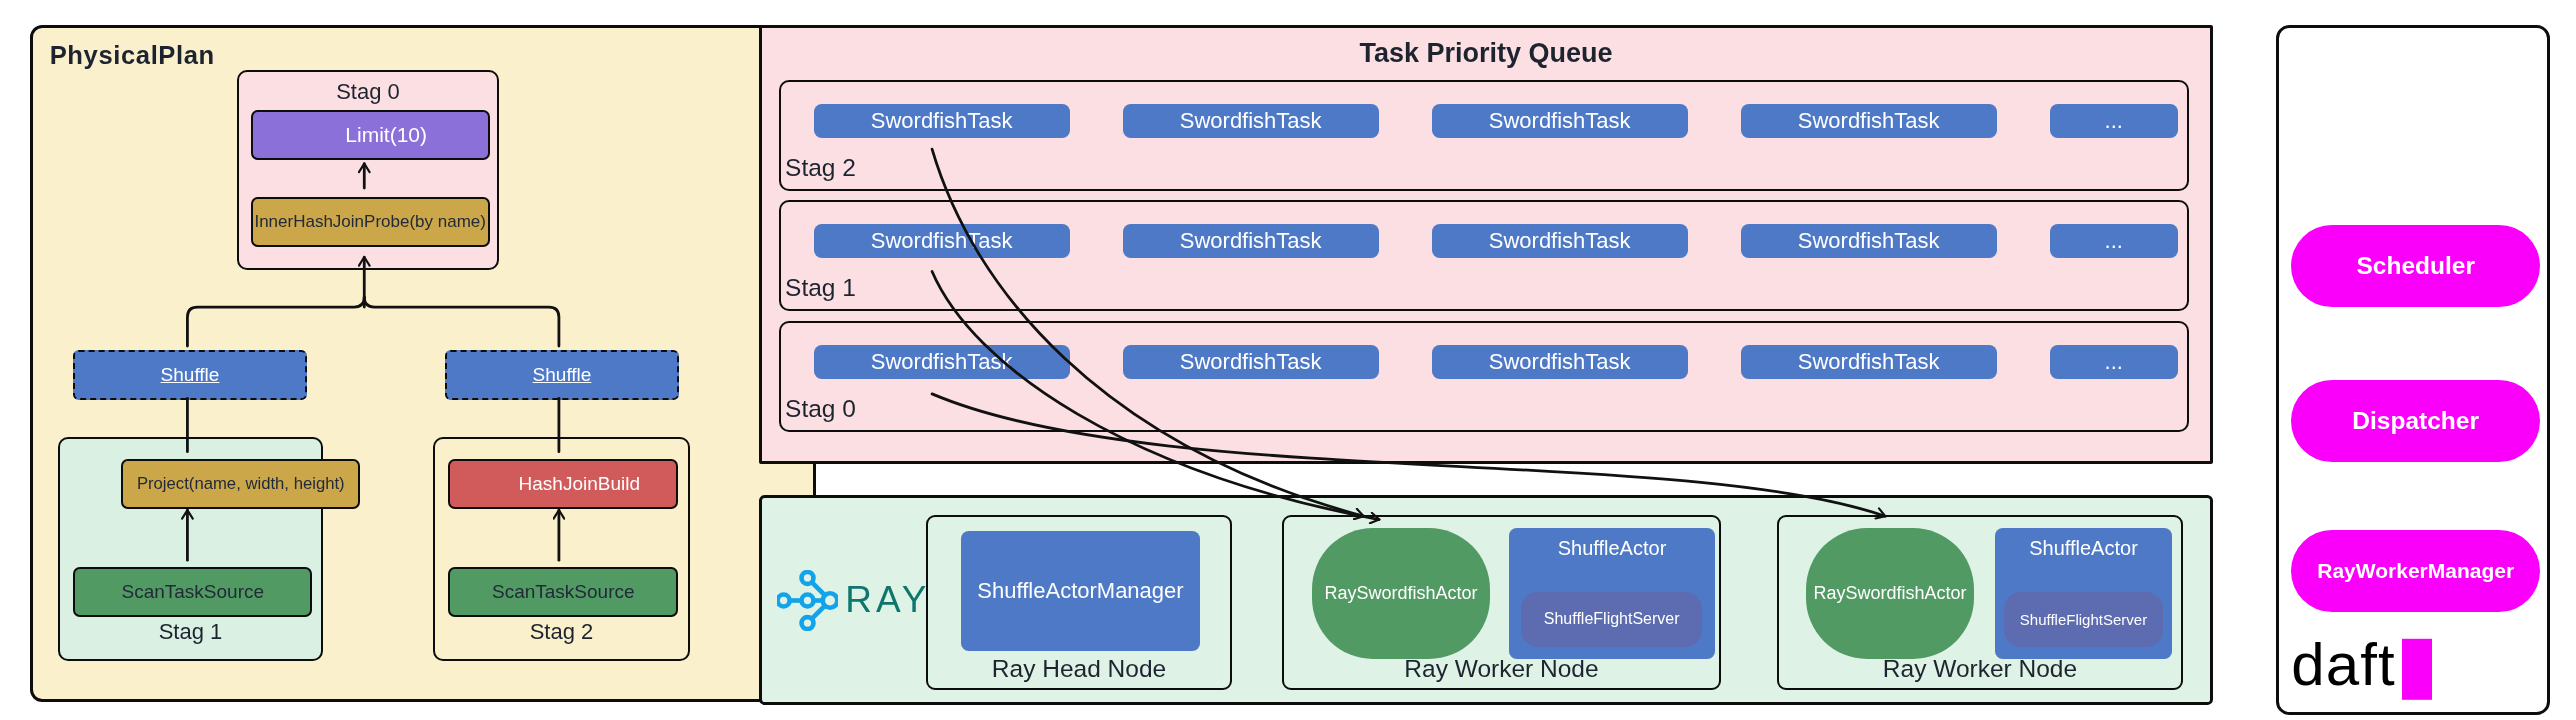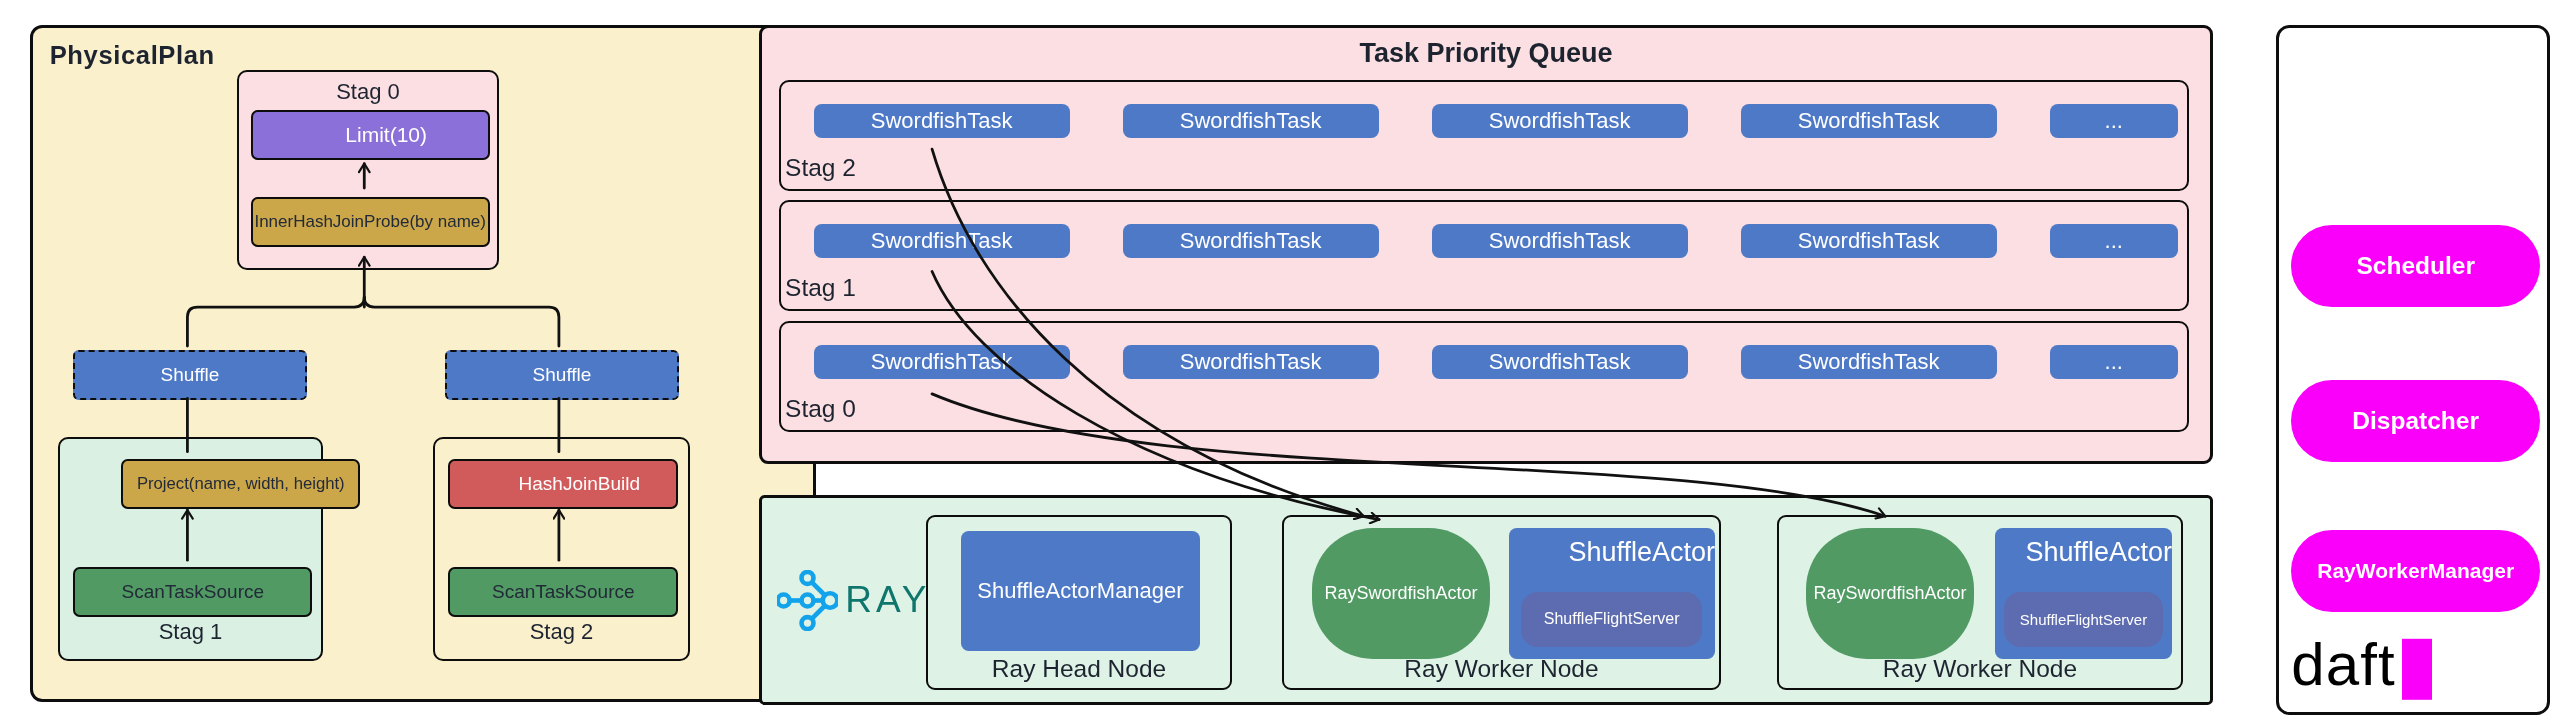--- a/index.html
+++ b/index.html
@@ -17,40 +17,40 @@
 
   
   .left-panel{left:30px; top:25px; width:786px; height:677px; background:var(--cream); border-radius:12.2px;}
   .pp-title{position:absolute; left:16.7px; top:13.3px; font-size:25.6px; font-weight:bold; letter-spacing:0.6px;}
   .stage-box{position:absolute; border:2.8px solid #0d0d0d; border-radius:10px;}
   .stage-label-top{position:absolute; top:6.7px; left:0; width:100%; text-align:center; font-size:22px;}
   .stage-label-bottom{position:absolute; bottom:14.5px; left:0; width:100%; text-align:center; font-size:22px;}
   .node{position:absolute; border:2.2px solid #0d0d0d; border-radius:6.7px; display:flex; align-items:center; justify-content:center; text-align:center;}
   .node.dark-text{color:#222a38;}
   .node.light-text{color:#fff;padding-left:32px;}
-  .shuffle{position:absolute; width:234px; height:50px; background:var(--blue); border:2.8px dashed #0d0d0d; border-radius:5.6px; display:flex; align-items:center; justify-content:center; color:#fff; font-size:19px;}
-
-  
-  .queue-panel{left:759px; top:25px; width:1454px; height:439px; background:var(--pink); border-radius:9px;}
+  .shuffle{position:absolute; width:234px; height:50px; background:var(--blue); border:2.8px dashed #0d0d0d; border-radius:5.6px; display:flex; align-items:center; justify-content:center; color:#fff; font-size:19px;text-decoration:underline;}
+
+  
+  .queue-panel{left:759px; top:25px; width:1454px; height:439px; background:var(--pink); border-radius:2px;}
   .queue-title{position:absolute; top:10px; left:0; width:100%; text-align:center; font-size:27px; font-weight:bold;}
   .queue-row{position:absolute; left:16.7px; width:1410px; height:111px; background:var(--pink); border:2.8px solid #0d0d0d; border-radius:10px; display:flex; gap:53px; padding:22px 0 0 33px; align-items:flex-start;}
   .task{width:256px; height:34px; background:var(--blue); border-radius:7.8px; color:#fff; font-size:22px; display:flex; align-items:center; justify-content:center; flex:0 0 auto;}
   .task.dots{width:128px;}
   .row-label{position:absolute; left:4.4px; bottom:6.7px; font-size:24.5px;}
 
   
   .ray-panel{left:759px; top:495px; width:1454px; height:210px; background:var(--mint); border-radius:5.6px;}
   .ray-logo{position:absolute; left:14.5px; top:0; height:100%; display:flex; align-items:center; gap:7.8px;}
   .ray-wordmark{font-size:37px; letter-spacing:3.9px; color:#0f766e;}
   .ray-node-box{position:absolute; top:16.7px; height:175px; background:var(--mint); border:2.8px solid #0d0d0d; border-radius:9px;}
   .ray-node-label{position:absolute; bottom:4.4px; left:0; width:100%; text-align:center; font-size:24.5px;}
   .mgr-box{position:absolute; background:var(--blue); border-radius:7.8px; color:#fff; display:flex; align-items:center; justify-content:center; font-size:22px;}
   .actor{position:absolute; background:var(--green); border-radius:61px; color:#fff; display:flex; align-items:center; justify-content:center; font-size:18px;}
   .sactor{position:absolute; background:var(--blue); border-radius:7.8px; color:#fff;}
-  .sactor-title{position:absolute; top:9px; left:0; width:100%; text-align:right; font-size:27px;}
+  .sactor-title{position:absolute; top:9px; left:0; width:100%; text-align:center; font-size:20px;}
   .flight{position:absolute; background:var(--slate); border-radius:16.7px; color:#fff; display:flex; align-items:center; justify-content:center; font-size:16px;}
 
   
   .legend-panel{left:2276px; top:25px; width:274px; height:690px; background:#ffffff; border-radius:13.3px;}
   .pill{position:absolute; left:12.2px; width:249px; height:82px; background:var(--magenta); border-radius:41px; color:#fff; font-weight:bold; display:flex; align-items:center; justify-content:center; font-size:24.5px;}
   .pill.small-text{font-size:21px;}
   .daft{position:absolute; left:12.2px; bottom:20px; display:flex; align-items:flex-end;}
   .daft-text{font-family:Liberation Sans, sans-serif; font-size:60px; line-height:0.9; color:#000000; letter-spacing:1.1px;}
   .daft-cursor{width:30px; height:61px; background:var(--magenta); margin-left:6.7px; transform:translateY(7.8px);}
 

